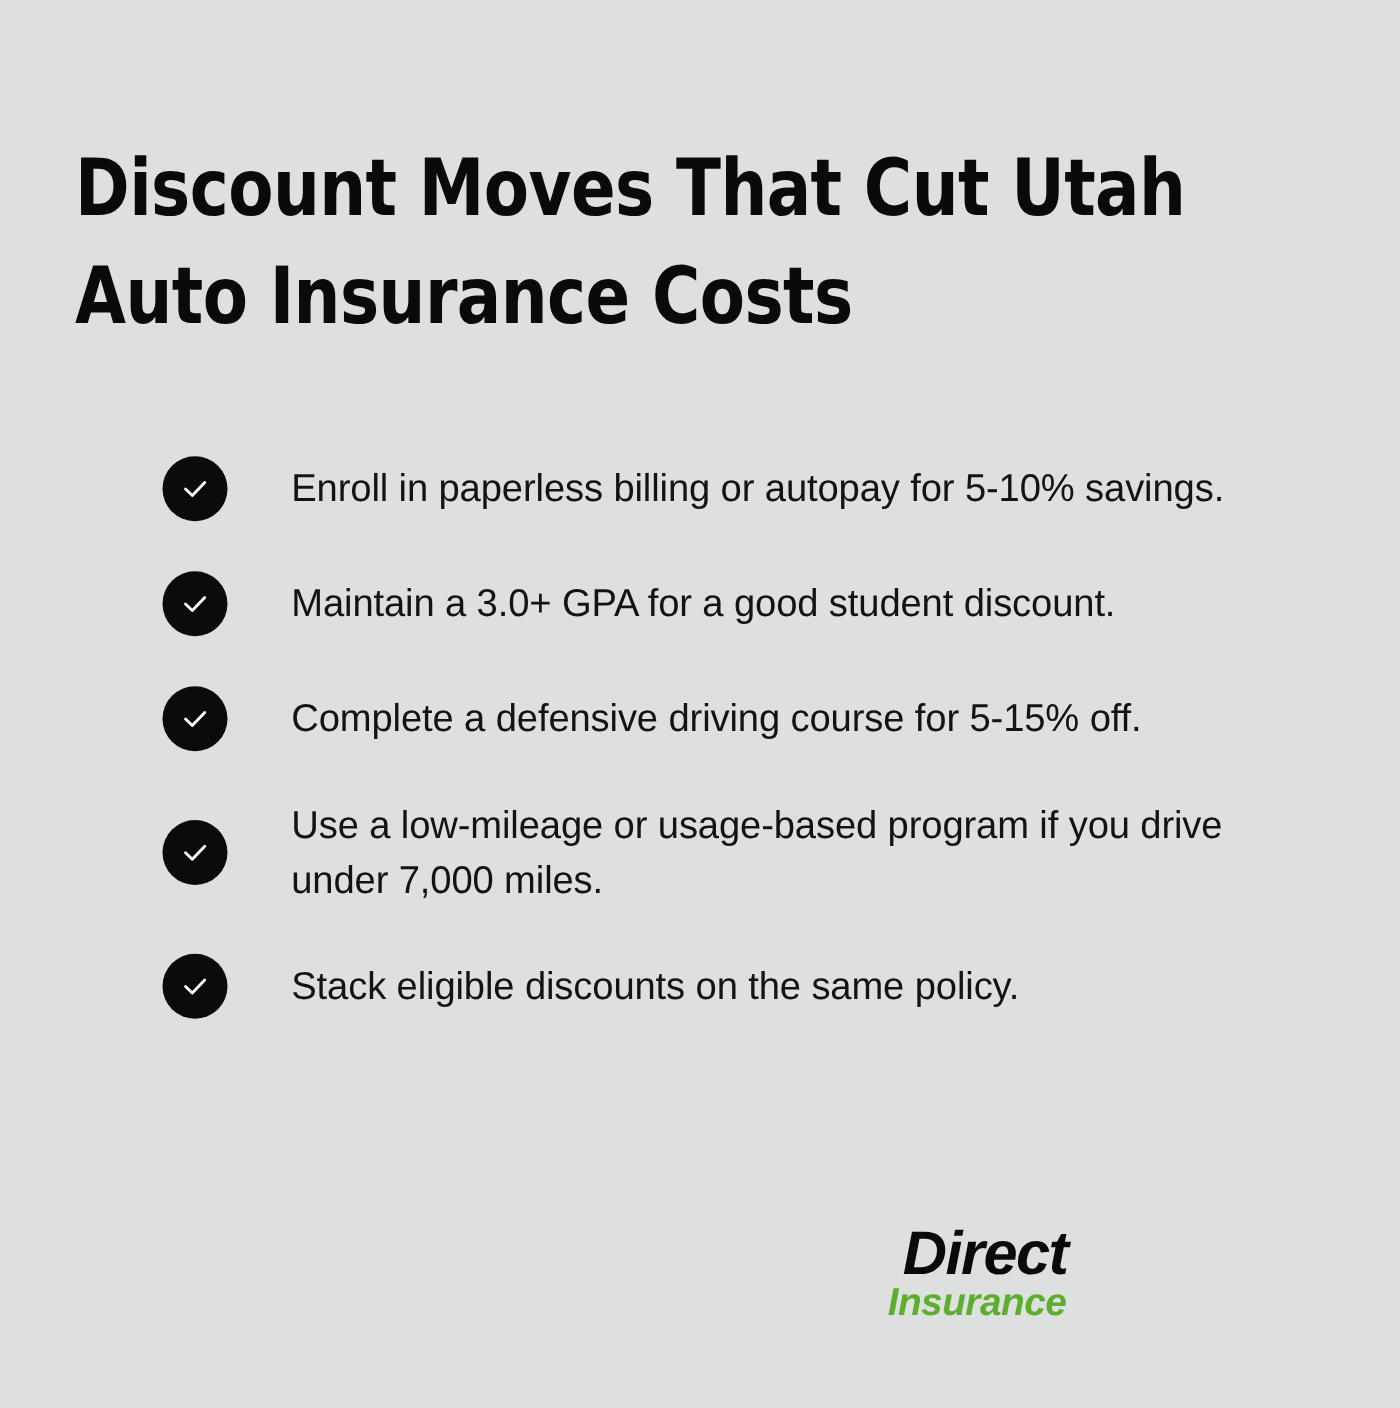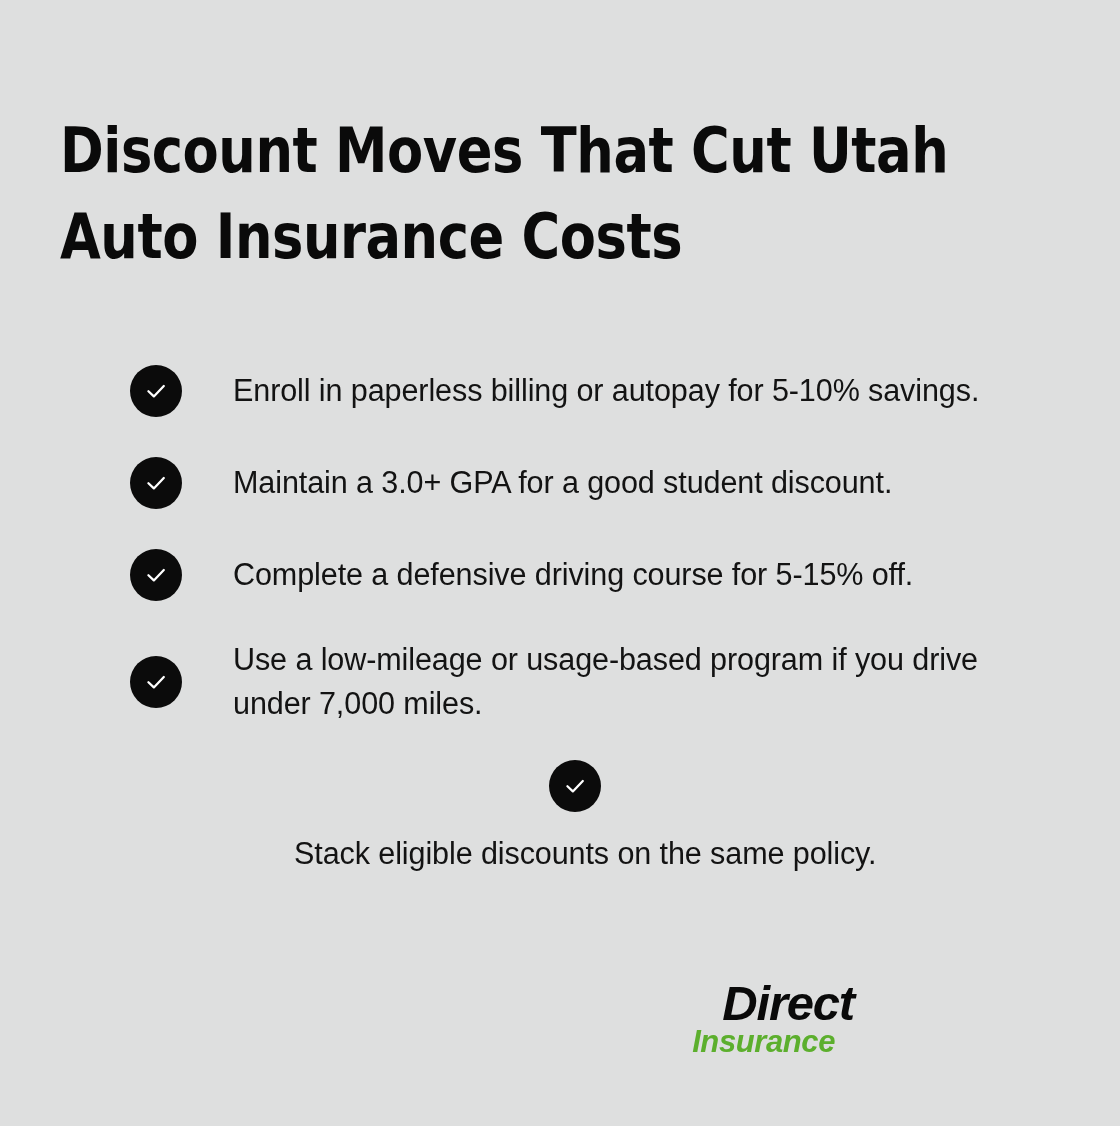--- a/index.html
+++ b/index.html
@@ -55,21 +55,20 @@
   }
   .list-item {
     display: flex;
     align-items: center;
     min-height: 58px;
     margin-bottom: 34px;
     gap: 20px;
   }
   .list-item:last-child {
     margin-bottom: 0;
-    flex-direction: column;
   }
 
   .check-badge {
     flex: 0 0 auto;
     width: 52px;
     height: 52px;
     border-radius: 50%;
     background: #0b0b0b;
     display: flex;
     align-items: center;
@@ -114,21 +113,21 @@
   .logo-secondary {
     display: block;
     font-family: "Liberation Sans", sans-serif;
     font-size: 31px;
     font-weight: 700;
     font-style: italic;
     color: #5caf2d;
     letter-spacing: -0.4px;
     line-height: 32px;
     margin-top: -2px;
-    margin-right: 19px;
+    margin-right: 1px;
   }
 </style>
 </head>
 <body>
 
 <div class="poster">
 
   <div class="title-block">
     <h1 class="title">Discount Moves That Cut Utah
 Auto Insurance Costs</h1>

